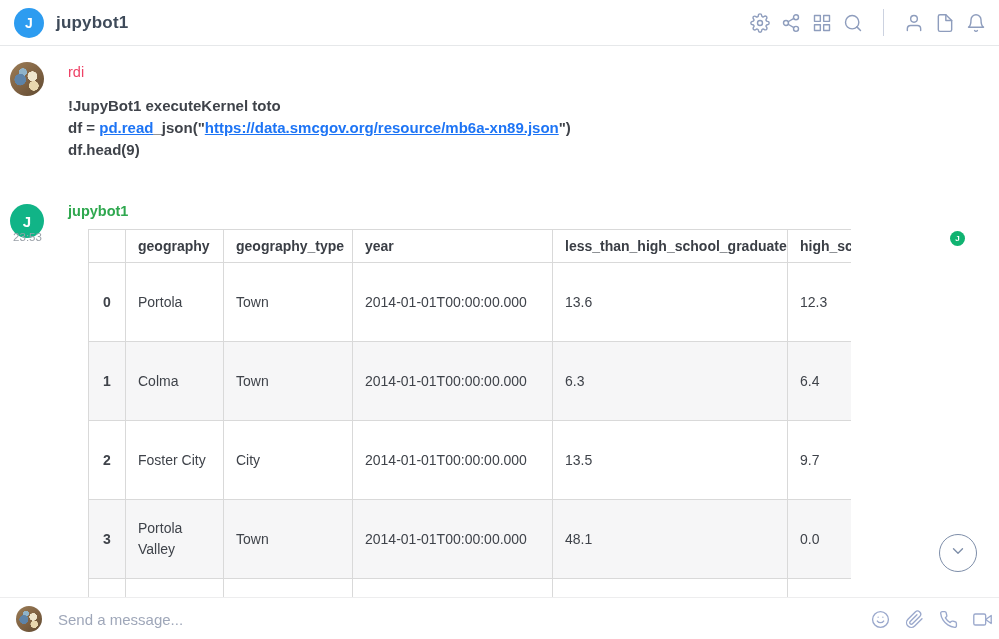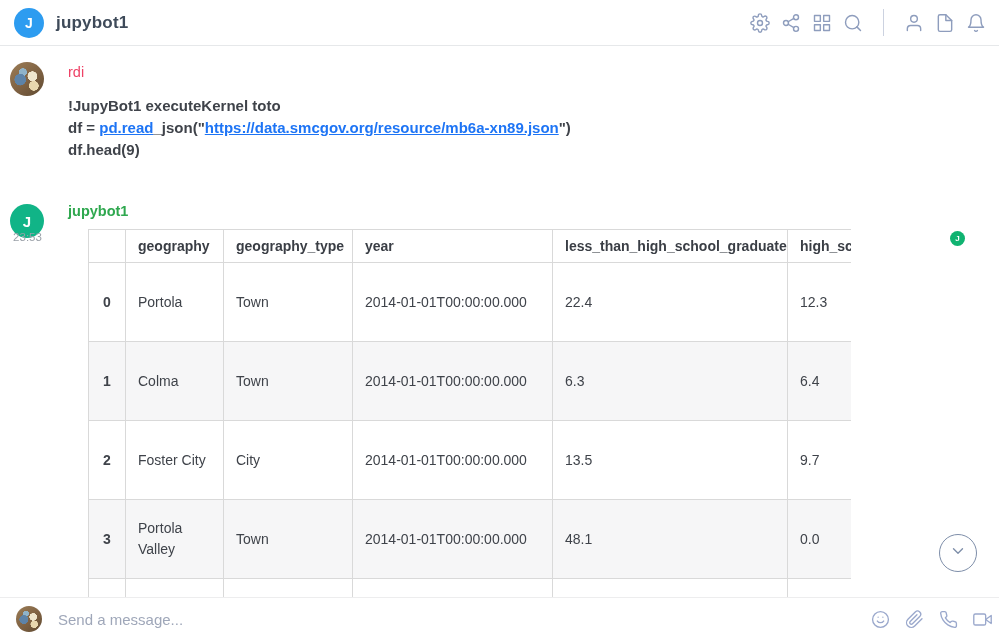--- a/index.html
+++ b/index.html
@@ -167,21 +167,21 @@
             <th>less_than_high_school_graduate</th>
             <th>high_sc</th>
           </tr>
         </thead>
       <tbody>
           <tr>
             <td class="idx">0</td>
             <td class="wrap">Portola</td>
             <td>Town</td>
             <td>2014-01-01T00:00:00.000</td>
-            <td>22.4</td>
+            <td>13.6</td>
             <td>12.3</td>
           </tr>
           <tr class="stripe">
             <td class="idx">1</td>
             <td class="wrap">Colma</td>
             <td>Town</td>
             <td>2014-01-01T00:00:00.000</td>
             <td>6.3</td>
             <td>6.4</td>
           </tr>

